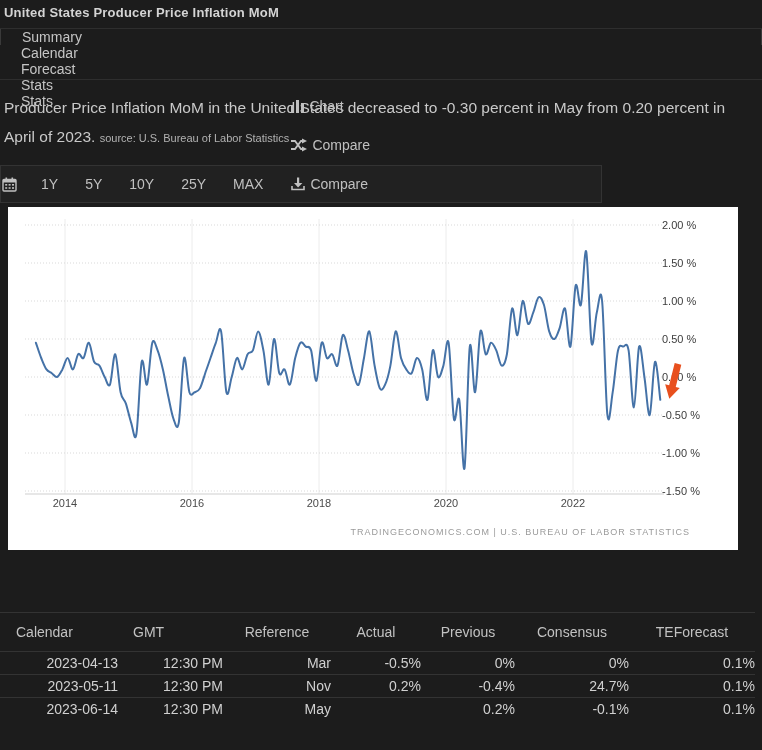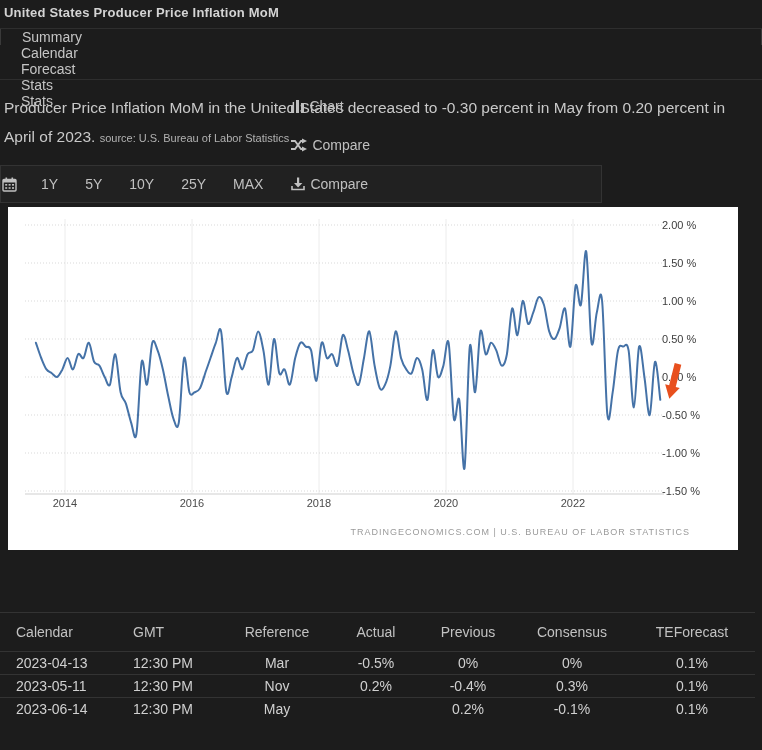--- a/index.html
+++ b/index.html
@@ -56,21 +56,21 @@
   }
   
   table.cal {
     width:755px; margin-top:62px; border-collapse:collapse;
     font-size:14px; table-layout:fixed;
   }
   table.cal tr { border-top:1px solid #333333; }
   table.cal th {
     font-weight:normal; color:#c2c2c2; height:39px; padding:0;
   }
-  table.cal td { color:#d0d0d0; height:23px; padding:0; }
+  table.cal td { color:#d0d0d0; height:23px; padding:0;text-align:right; }
   .c-left  { text-align:left; }
   .c-center{ text-align:center; }
   .pad-l   { padding-left:16px !important; }
   .pad-l2  { padding-left:15px !important; }
 </style>
 </head>
 <body>
 
 <div class="page-title">United States Producer Price Inflation MoM</div>
 
@@ -251,21 +251,21 @@
       <td class="c-center">0%</td>
       <td class="c-center">0%</td>
       <td class="c-center">0.1%</td>
     </tr>
     <tr>
       <td class="c-left pad-l">2023-05-11</td>
       <td class="c-left pad-l2">12:30 PM</td>
       <td class="c-center">Nov</td>
       <td class="c-center">0.2%</td>
       <td class="c-center">-0.4%</td>
-      <td class="c-center">0.3%</td>
+      <td class="c-center">24.7%</td>
       <td class="c-center">0.1%</td>
     </tr>
     <tr>
       <td class="c-left pad-l">2023-06-14</td>
       <td class="c-left pad-l2">12:30 PM</td>
       <td class="c-center">May</td>
       <td class="c-center"></td>
       <td class="c-center">0.2%</td>
       <td class="c-center">-0.1%</td>
       <td class="c-center">0.1%</td>

